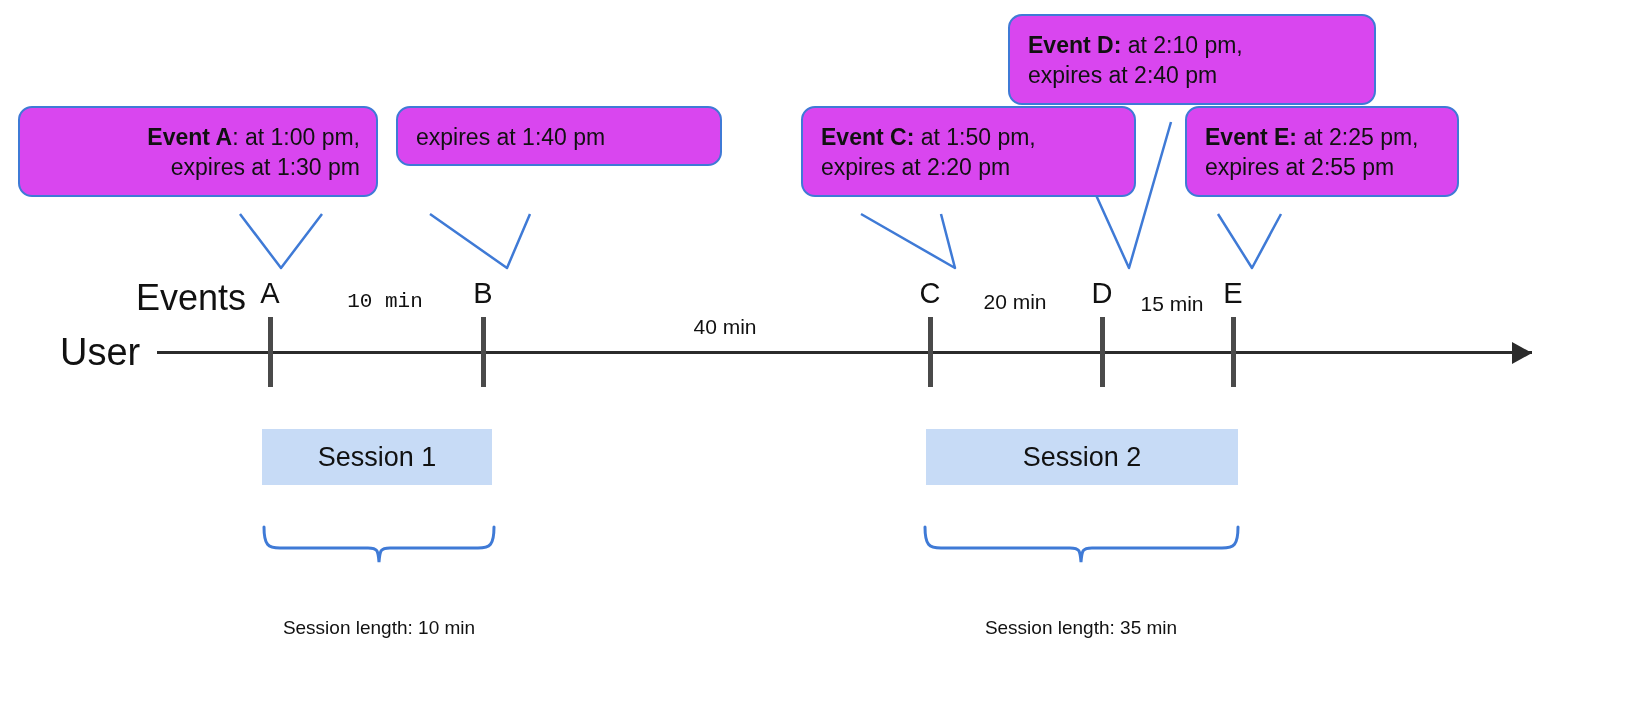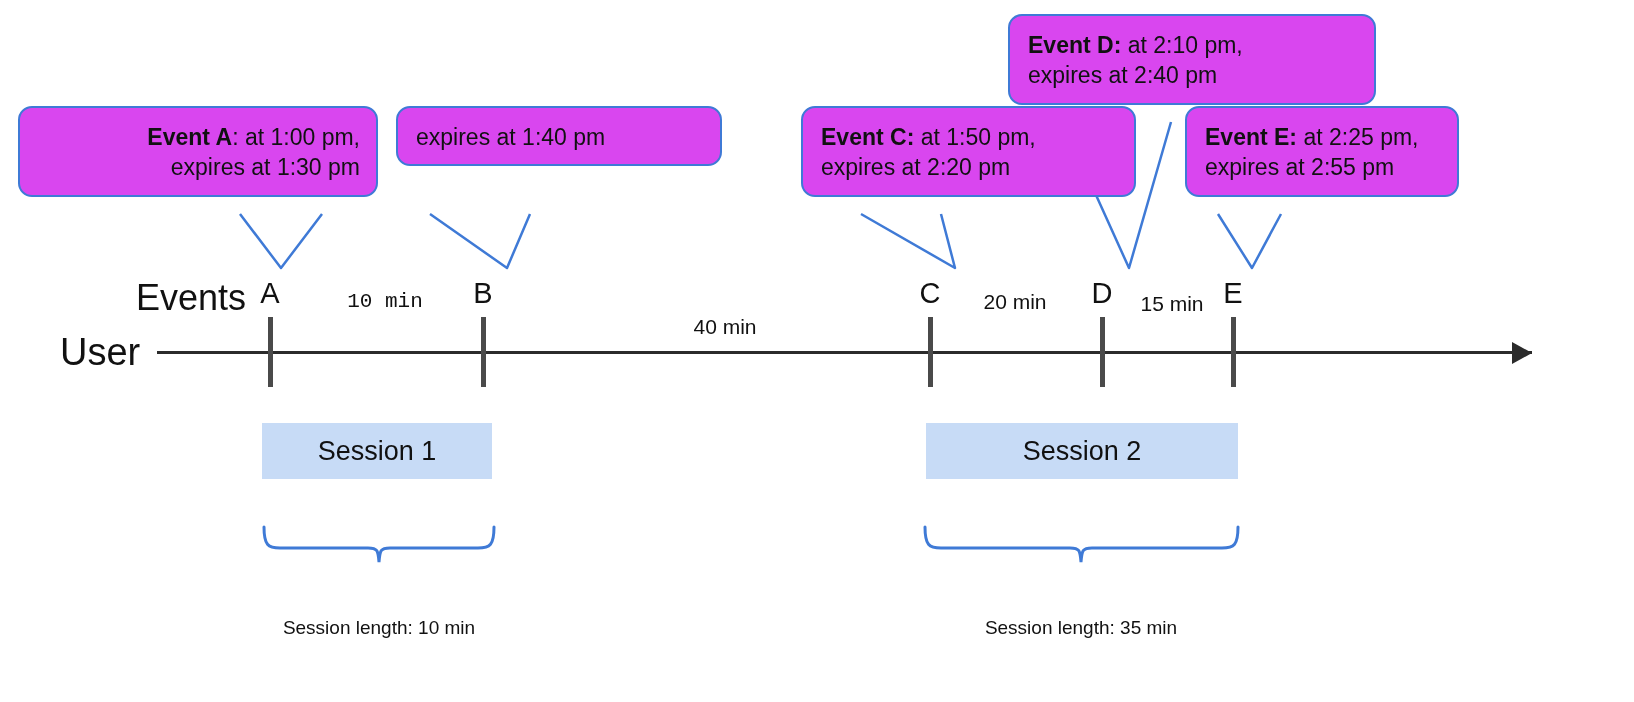--- a/index.html
+++ b/index.html
@@ -22,21 +22,21 @@
               border-bottom:11px solid transparent;border-left:20px solid #2b2b2b;z-index:2;}
   .tick{position:absolute;width:5px;background:#4a4a4a;z-index:2;}
   .tick-label{position:absolute;font-size:29px;color:#111;z-index:2;text-align:center;}
   .gap-label{position:absolute;font-size:21px;color:#111;z-index:2;text-align:center;}
   .row-label{position:absolute;color:#111;z-index:2;}
   #events-label{font-size:36px;text-align:right;}
   #user-label{font-size:38px;}
 
   
   .session-bar{position:absolute;background:#c7dbf6;display:flex;align-items:center;
-               justify-content:center;font-size:27px;color:#111;z-index:2;}
+               justify-content:center;font-size:27px;color:#111;z-index:2;margin-top:6px;}
 
   
   #braces{position:absolute;left:0;top:0;width:1634px;height:702px;z-index:2;pointer-events:none;}
   .session-length{position:absolute;font-size:19px;color:#111;text-align:center;z-index:2;}
 </style>
 </head>
 <body>
 
 <div id="stage">
 

